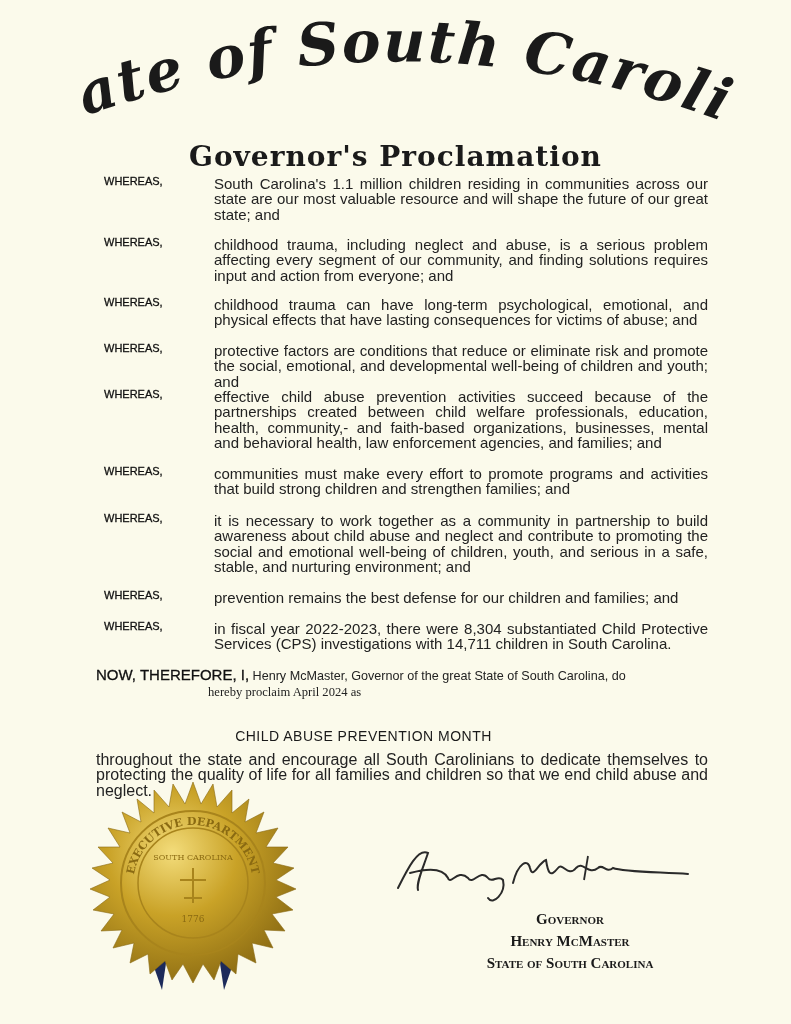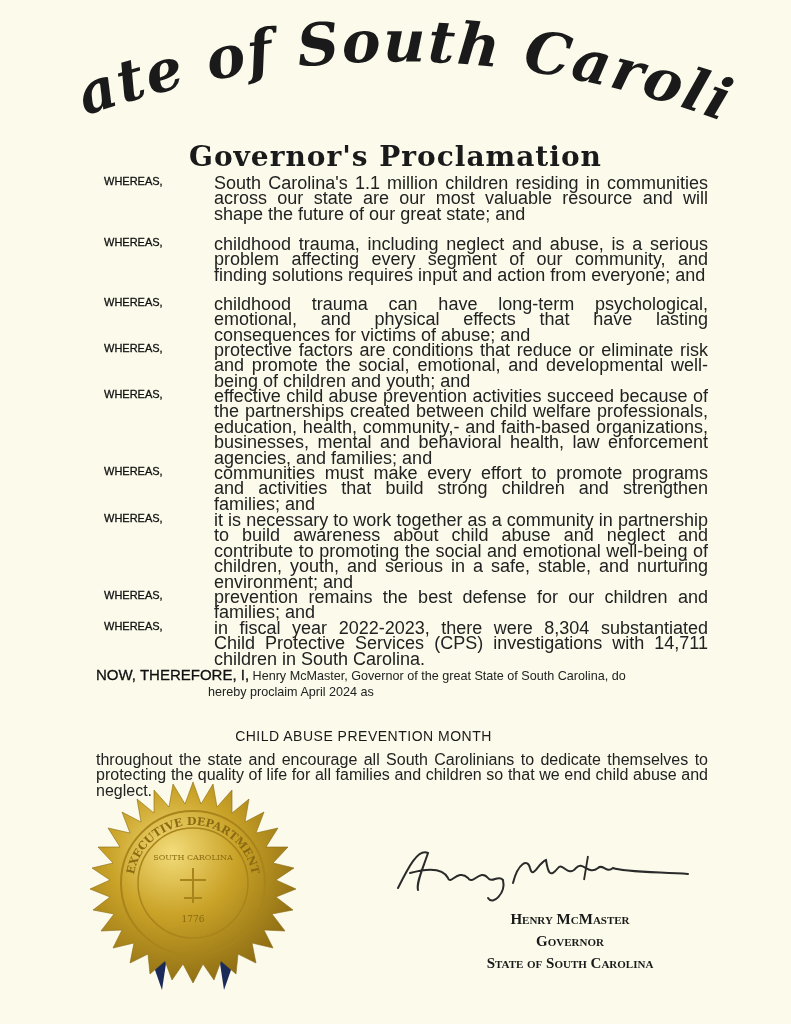--- a/index.html
+++ b/index.html
@@ -19,29 +19,29 @@
   }
   .clause { position:absolute; left:96px; width:620px; }
   .clause .label {
     position:absolute; left:8px; top:-1px;
     font-size:11px; font-weight:normal; color:#111;
     font-family:"Liberation Sans", sans-serif;
     -webkit-text-stroke:0.3px #111;
   }
   .clause .text {
     position:absolute; left:118px; width:494px;
-    font-family:"Liberation Sans", sans-serif; font-size:18px; line-height:15.4px;
+    font-family:"Liberation Sans", sans-serif; font-size:15px; line-height:15.4px;
     text-align:justify; color:#222;
   }
   .therefore {
     position:absolute; left:96px; top:667px; width:612px;
     font-size:12.6px; line-height:16px; color:#222; text-align:justify;
   }
   .therefore .lead { font-size:15px; -webkit-text-stroke:0.3px #111; color:#111; }
-  .therefore .indent { display:block; padding-left:112px; }
+  .therefore .indent { display:block; padding-left:112px;font-family:Liberation Serif, serif; }
   .month {
     position:absolute; left:0; width:727px; top:728px; text-align:center;
     font-size:14px; letter-spacing:0.5px; color:#1a1a1a;
   }
   .closing {
     position:absolute; left:96px; top:752px; width:612px;
     font-size:16px; line-height:15.4px; text-align:justify; color:#222;
   }
   .seal { position:absolute; left:88px; top:780px; }
   .signature { position:absolute; left:388px; top:838px; }
@@ -134,16 +134,16 @@
   <path d="M105 88 l0 35 M92 100 l26 0 M96 118 l18 0" stroke="#a8841c" stroke-width="2" fill="none"></path>
 </svg>
 
 <svg class="signature" width="320" height="70" viewBox="0 0 320 70">
   <path d="M10 50 C 20 30, 30 10, 40 15 C 35 30, 28 45, 30 52 M22 35 C 40 30, 55 30, 60 40 C 62 48, 70 30, 80 40 C 85 48, 92 30, 100 40 C 104 46, 110 36, 115 42 C 118 55, 105 68, 100 60" stroke="#2a2a2a" stroke-width="2" fill="none" stroke-linecap="round"></path>
   <path d="M125 45 C 130 25, 140 20, 142 30 C 145 42, 150 25, 158 22 C 160 35, 162 40, 170 30 C 175 24, 180 40, 188 30 C 195 22, 200 38, 210 30 C 215 25, 218 36, 225 30 C 235 34, 270 34, 300 36" stroke="#2a2a2a" stroke-width="2" fill="none" stroke-linecap="round"></path>
   <path d="M200 18 L 196 42" stroke="#2a2a2a" stroke-width="1.8" fill="none"></path>
 </svg>
 
 <div class="sig-block">
+  <div>Governor</div>
   <div>Henry McMaster</div>
-  <div>Governor</div>
   <div>State of South Carolina</div>
 </div>
 
 </body></html>

